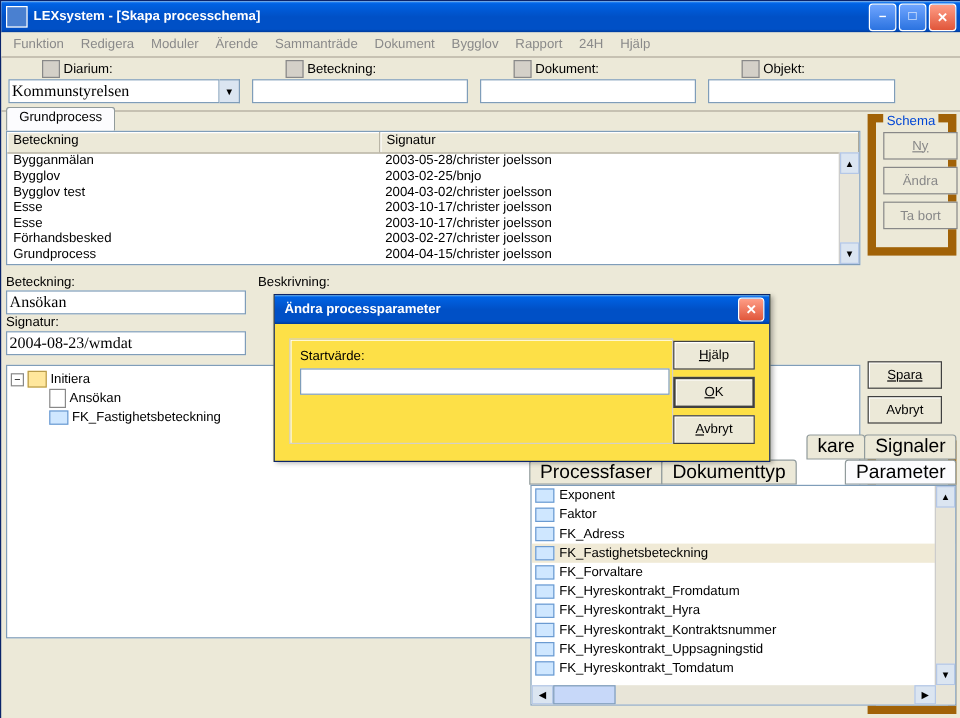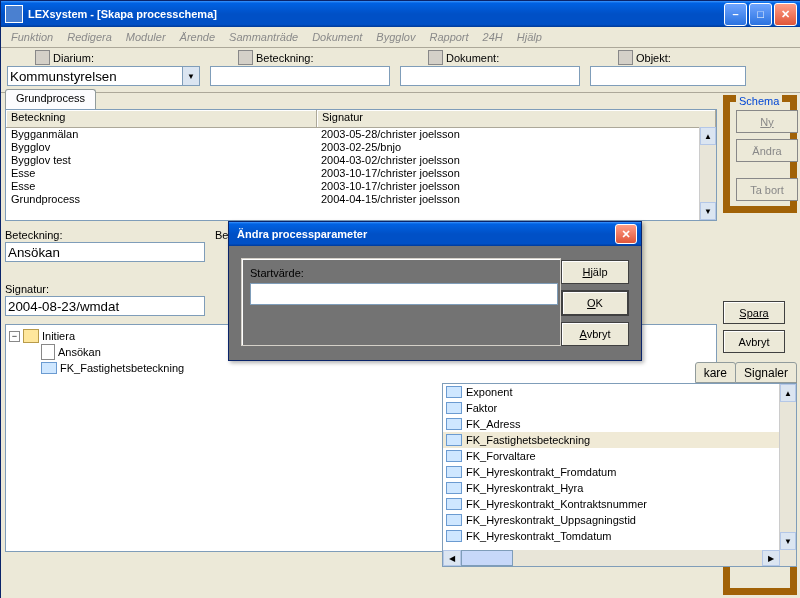--- a/index.html
+++ b/index.html
@@ -5,26 +5,26 @@
 html,body{margin:0;padding:0;font-family:Tahoma,sans-serif;font-size:11px;color:#000;background:#ece9d8;}
 .window{width:800px;height:598px;position:relative;background:#ece9d8;overflow:hidden;border:1px solid #0a246a;}
 .titlebar{height:26px;background:linear-gradient(to bottom,#3a95ff 0%,#0062e3 8%,#0050c6 50%,#0050c6 90%,#003a98 100%);display:flex;align-items:center;color:#fff;font-weight:bold;padding:0 4px;}
 .titlebar .app-icon{width:16px;height:16px;background:#4a80d0;border:1px solid #fff;margin-right:5px;}
 .titlebar .title{flex:1;}
 .titlebar .win-btns{display:flex;gap:2px;}
 .win-btn{width:21px;height:21px;border-radius:3px;display:flex;align-items:center;justify-content:center;font-weight:bold;color:#fff;border:1px solid #fff;}
 .win-min,.win-max{background:linear-gradient(#6fa5ff,#2b73e0);} 
 .win-close{background:linear-gradient(#ff9e87,#e0563a);} 
 .menubar{height:20px;background:#ece9d8;display:flex;align-items:center;padding:0 4px;gap:2px;border-bottom:1px solid #aca899;}
-.menubar span{padding:2px 6px;color:#8a8a8a;font-style:italic;}
+.menubar span{padding:2px 6px;color:#8a8a8a;}
 .toolbar{height:40px;display:flex;align-items:flex-start;padding:2px 6px;gap:10px;border-bottom:1px solid #aca899;}
 .tool-slot{display:flex;flex-direction:column;gap:1px;}
 .tool-slot .lbl-row{display:flex;align-items:center;gap:3px;padding-left:28px;}
 .tool-icon{width:13px;height:13px;background:#d4d0c8;border:1px solid #888;}
-.tool-input{height:18px;border:1px solid #7f9db9;background:#fff;padding:0 2px;}
+.tool-input{height:18px;border:1px solid #7f9db9;background:#fff;padding:0 2px;font-family:Liberation Serif, serif;}
 .dropdown-btn{width:16px;height:18px;border:1px solid #7f9db9;border-left:none;background:#dbe5f1;display:flex;align-items:center;justify-content:center;font-size:8px;}
 .content{position:absolute;top:88px;left:4px;right:4px;bottom:4px;}
 .tab-strip{display:flex;height:20px;}
 .tab{border:1px solid #919b9c;border-bottom:none;background:#fcfcfe;padding:2px 10px;border-radius:3px 3px 0 0;margin-right:2px;}
 .main-panel{display:flex;gap:6px;}
 .left-col{flex:1;}
 .right-col{width:74px;display:flex;flex-direction:column;gap:6px;padding-top:0;}
 .groupbox{border:7px solid #a16207;padding:8px 6px 6px;position:relative;margin-top:6px;}
 .groupbox>.gb-title{position:absolute;top:-7px;left:6px;background:#ece9d8;padding:0 3px;color:#0046d5;}
 .btn{height:21px;border:1px solid #888;background:#ece9d8;display:flex;align-items:center;justify-content:center;font-size:11px;color:#888;width:60px;}
@@ -40,31 +40,31 @@
 .mid-row{display:flex;gap:10px;margin-top:8px;}
 .field-group{display:flex;flex-direction:column;gap:1px;}
 .tree{border:1px solid #7f9db9;background:#fff;height:220px;margin-top:8px;padding:3px;overflow:hidden;}
 .tree-node{display:flex;align-items:center;gap:3px;height:16px;}
 .tree-toggle{width:9px;height:9px;border:1px solid #888;display:flex;align-items:center;justify-content:center;font-size:9px;line-height:1;}
 .tree-icon{width:14px;height:12px;background:#ffe79c;border:1px solid #b89b4a;}
 .doc-icon{width:12px;height:14px;background:#fff;border:1px solid #888;position:relative;}
 .field-icon{width:14px;height:10px;background:#cfe7ff;border:1px solid #6b9bd1;}
 .right-tabs{position:absolute;right:0;top:273px;width:355px;}
 .rt-strip{display:flex;flex-wrap:wrap;}
-.rt-tab{border:1px solid #919b9c;background:#ece9d8;padding:1px 8px;height:17px;display:flex;align-items:center;font-size:12px;border-radius:3px 3px 0 0;margin-left:-1px;}
+.rt-tab{border:1px solid #919b9c;background:#ece9d8;padding:1px 8px;height:17px;display:flex;align-items:center;font-size:16px;border-radius:3px 3px 0 0;margin-left:-1px;}
 .rt-tab.active{background:#fcfcfe;}
 .param-list{border:1px solid #7f9db9;background:#fff;height:182px;position:relative;overflow:hidden;}
 .pl-row{display:flex;align-items:center;gap:4px;height:16px;padding:0 3px;text-align:right;}
 .pl-row.sel{background:#f0ead6;}
 .scrollbar-h{position:absolute;left:0;right:16px;bottom:0;height:16px;background:#e8e5d8;display:flex;}
 .sb-h-arrow{width:16px;background:#dbe5f1;border:1px solid #b4c7e7;display:flex;align-items:center;justify-content:center;font-size:8px;}
 .sb-h-track{flex:1;position:relative;}
 .sb-h-thumb{position:absolute;left:0;top:0;bottom:0;width:50px;background:#c7d8f9;border:1px solid #7f9db9;}
 .sb-corner{position:absolute;right:0;bottom:0;width:16px;height:16px;background:#e8e5d8;}
-.dialog{position:absolute;left:227px;top:220px;width:412px;border:1px solid #0a246a;background:#737373;box-shadow:2px 2px 4px rgba(0,0,0,.3);}
+.dialog{position:absolute;left:227px;top:244px;width:412px;border:1px solid #0a246a;background:#fde047;box-shadow:2px 2px 4px rgba(0,0,0,.3);}
 .dialog .titlebar{height:24px;}
 .dialog .close-x{width:20px;height:18px;}
 .dialog-body{padding:12px 12px 14px;display:flex;gap:0;}
 .dlg-left{flex:1;border:1px solid #d4d0c8;box-shadow:inset 1px 1px #fff;padding:8px;}
 .dlg-right{display:flex;flex-direction:column;gap:6px;width:68px;padding-top:2px;}
 .dlg-btn{height:22px;border:1px solid #404040;background:#ece9d8;display:flex;align-items:center;justify-content:center;box-shadow:inset 1px 1px #fff;}
 .dlg-btn .u{text-decoration:underline;}
 </style>
 </head>
 <body>
@@ -154,37 +154,41 @@
               </div>
               <div class="lv-row">
                 <div class="lv-cell" style="width: 300px;">Esse</div>
                 <div class="lv-cell">2003-10-17/christer joelsson</div>
               </div>
               <div class="lv-row">
                 <div class="lv-cell" style="width: 300px;">Esse</div>
                 <div class="lv-cell">2003-10-17/christer joelsson</div>
               </div>
               <div class="lv-row">
+                <div class="lv-cell" style="width: 300px;">Förhandsbesked</div>
+                <div class="lv-cell">2003-02-27/christer joelsson</div>
+              </div>
+              <div class="lv-row">
                 <div class="lv-cell" style="width: 300px;">Grundprocess</div>
                 <div class="lv-cell">2004-04-15/christer joelsson</div>
               </div>
             </div>
           <div class="scrollbar-v">
             <div class="scroll-arrow">▲</div>
             <div style="position:absolute;bottom:0;left:0;right:0">
                 <div class="scroll-arrow">▼</div>
               </div>
           </div>
         </div>
 
         <div class="mid-row">
           <div class="field-group" style="width:200px">
             <span>Beteckning:</span>
             <input class="tool-input" value="Ansökan" style="">
-            <span style="margin-top:20px">Signatur:</span>
+            <span style="margin-top:0">Signatur:</span>
             <input class="tool-input" value="2004-08-23/wmdat" style="">
           </div>
           <div class="field-group" style="flex:1">
             <span>Beskrivning:</span>
           </div>
         </div>
 
         <div class="tree">
           <div class="tree-node">
             <div class="tree-toggle">−</div>
@@ -204,21 +208,21 @@
 
       <div class="right-col">
         <div class="groupbox" style="height:90px">
           <span class="gb-title">Schema</span>
           <div class="btn">
               <span style="text-decoration:underline">Ny</span>
             </div>
           <div class="btn" style="margin-top:6px">
               <span>Ändra</span>
             </div>
-          <div class="btn" style="margin-top:16px">
+          <div class="btn" style="margin-top:6px">
               <span>Ta bort</span>
             </div>
         </div>
         <div style="height:76px"></div>
         <div class="btn enabled">
             <span style="text-decoration:underline">Spara</span>
           </div>
         <div class="btn enabled">
             <span>Avbryt</span>
           </div>
@@ -226,20 +230,25 @@
           <span class="gb-title">Schema</span>
         </div>
       </div>
     </div>
 
     <div class="right-tabs">
       <div class="rt-strip" style="justify-content:flex-end">
         <div class="rt-tab">kare</div>
         <div class="rt-tab">Signaler</div>
       </div>
+      <div class="rt-strip">
+        <div class="rt-tab">Processfaser</div>
+        <div class="rt-tab">Dokumenttyp</div>
+        <div class="rt-tab active" style="margin-left:auto">Parameter</div>
+      </div>
       <div class="param-list">
         <div id="param-body">
             <div class="pl-row">
               <div class="field-icon"></div>
               <span>Exponent</span>
             </div>
             <div class="pl-row">
               <div class="field-icon"></div>
               <span>Faktor</span>
             </div>

